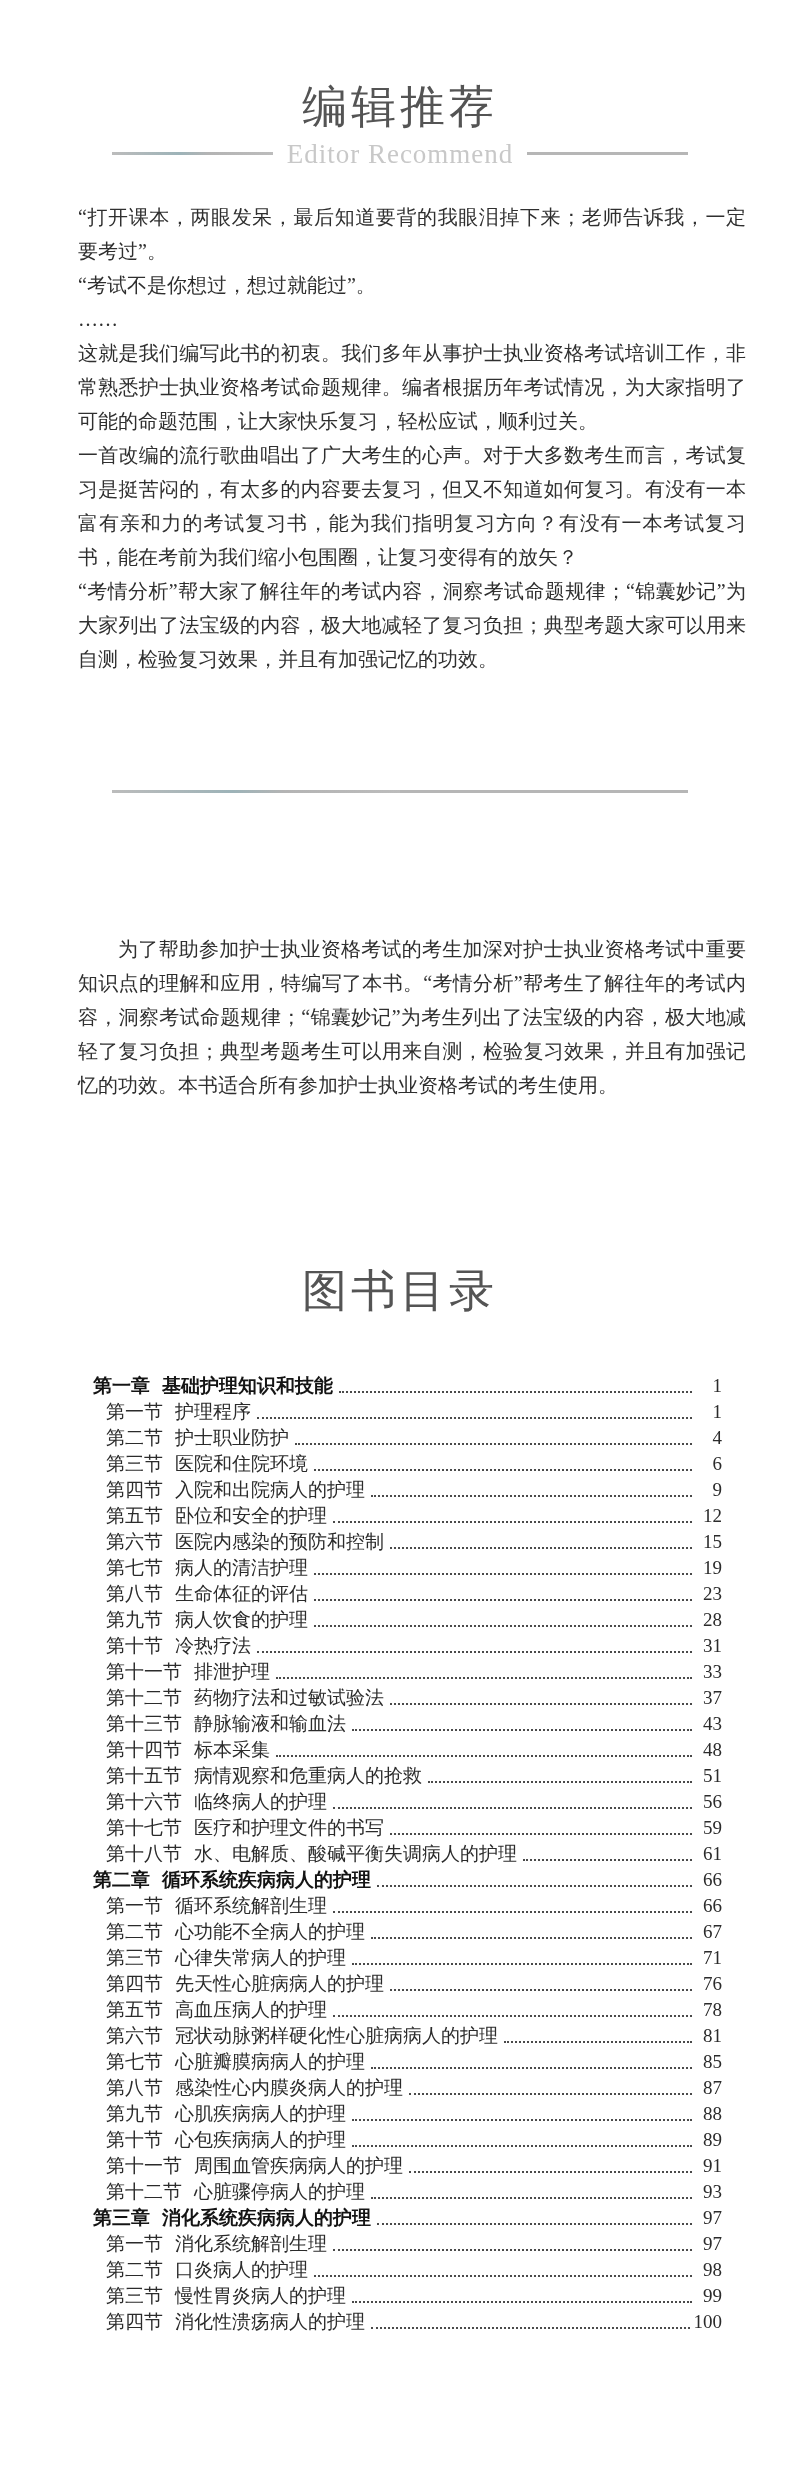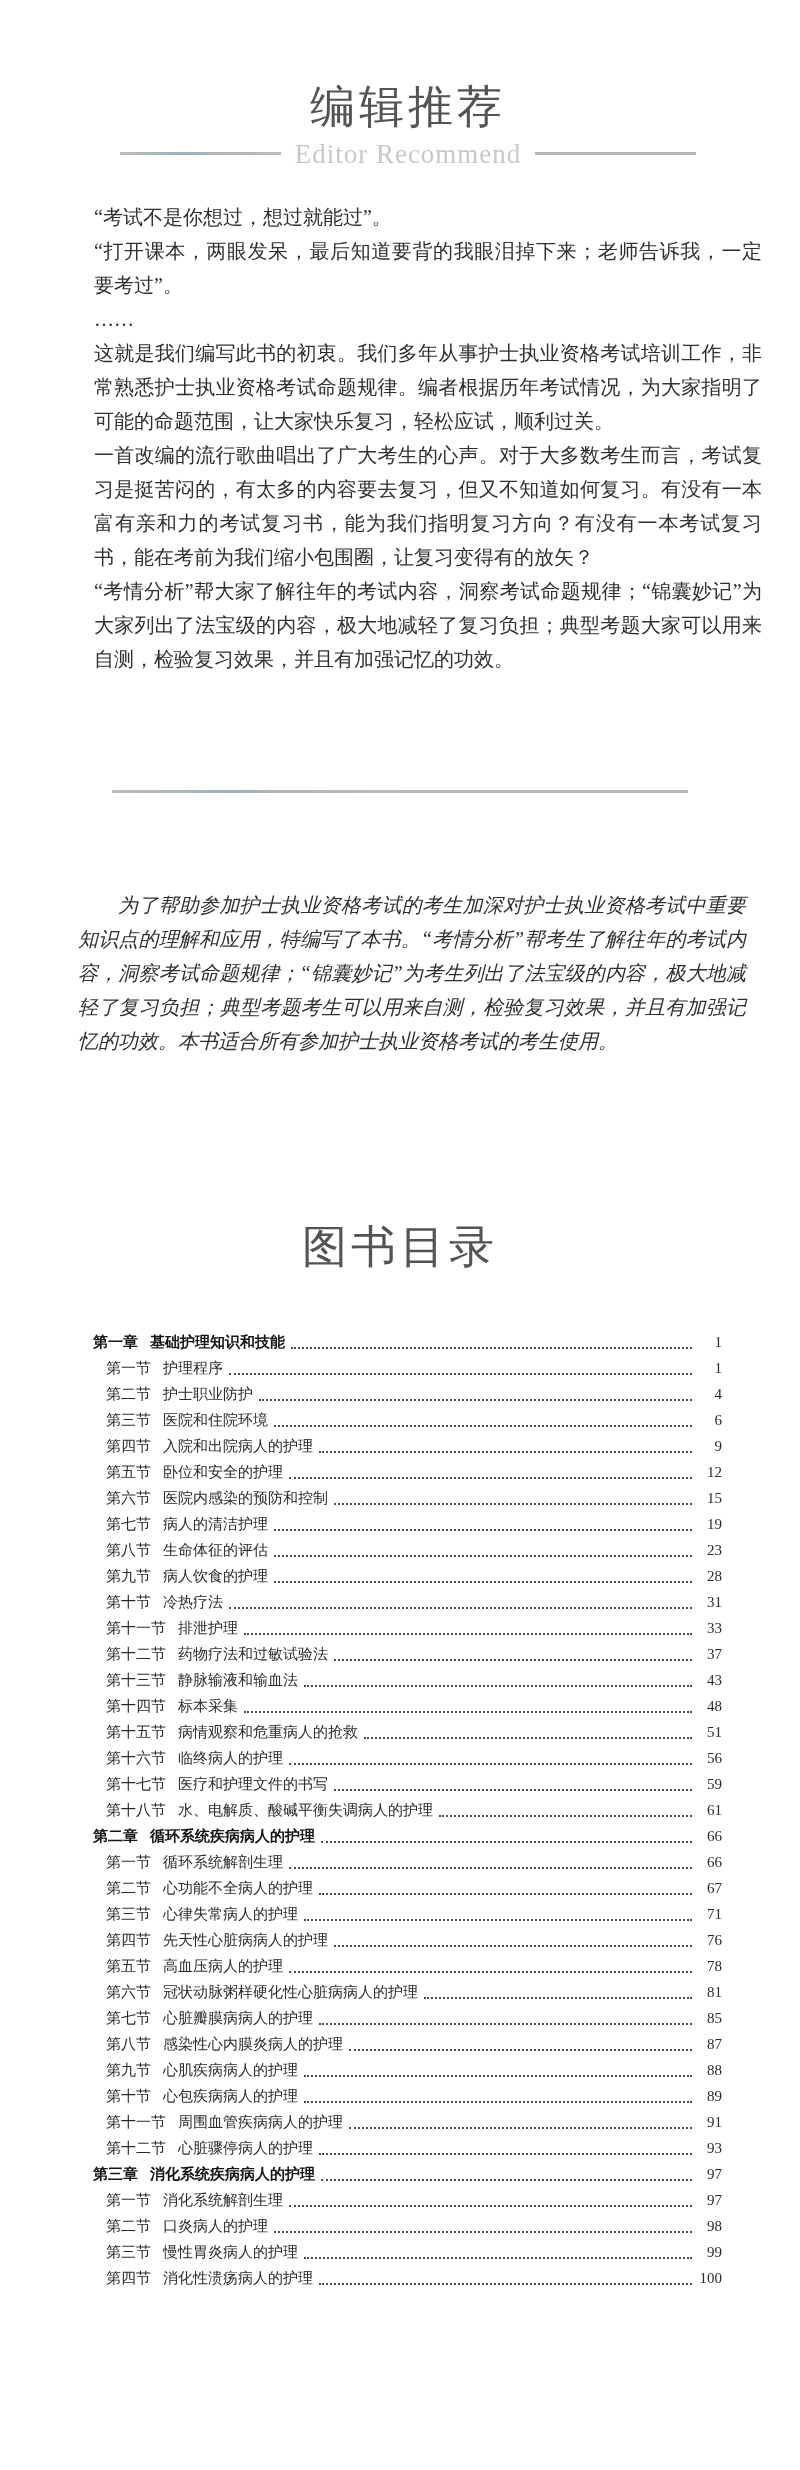--- a/index.html
+++ b/index.html
@@ -29,28 +29,28 @@
     font-size:27px;line-height:32px;color:#c8c8c8;letter-spacing:1px;
     white-space:nowrap;
   }
   .body-text{
     width:668px;margin-left:78px;margin-right:54px;
     font-size:20px;line-height:34px;color:#2f2f2f;
     text-align:justify;
   }
   .body-text p{margin:0;padding:0;}
   .body-text p.indent{text-indent:2em;}
-  .sec1{padding-top:84px;padding-left:16px;}
+  .sec1{padding-top:84px;}
   .sec1 .body-text{margin-top:26px;}
   .sec2{margin-top:100px;}
-  .sec2 .body-text{margin-top:76px;font-style:italic;}
+  .sec2 .body-text{margin-top:120px;}
   .sec3{margin-top:166px;}
   .toc{
     width:629px;margin-left:93px;margin-top:60px;
-    font-size:15px;line-height:26px;color:#2b2b2b;
+    font-size:19px;line-height:26px;color:#2b2b2b;
   }
   .toc-row{display:flex;height:26px;}
   .toc-row.chapter{font-weight:bold;color:#141414;}
   .toc-row.section{padding-left:13px;}
   .toc-label{flex:0 0 auto;margin-right:12px;white-space:nowrap;}
   .toc-title{flex:0 0 auto;white-space:nowrap;}
   .toc-dots{
     flex:1 1 auto;align-self:flex-end;
     margin:0 4px 6px 6px;border-bottom:2px dotted #4a4a4a;
     min-width:10px;
@@ -66,22 +66,22 @@
 <div class="section sec1">
   <div class="sec-head">
     <div class="sec-title">编辑推荐</div>
     <div class="hsub">
       <div class="hline left"></div>
       <div class="hsub-en">Editor Recommend</div>
       <div class="hline"></div>
     </div>
   </div>
   <div class="body-text">
+      <p>“打开课本，两眼发呆，最后知道要背的我眼泪掉下来；老师告诉我，一定要考过”。</p>
       <p>“考试不是你想过，想过就能过”。</p>
-      <p>“打开课本，两眼发呆，最后知道要背的我眼泪掉下来；老师告诉我，一定要考过”。</p>
       <p>……</p>
       <p>这就是我们编写此书的初衷。我们多年从事护士执业资格考试培训工作，非常熟悉护士执业资格考试命题规律。编者根据历年考试情况，为大家指明了可能的命题范围，让大家快乐复习，轻松应试，顺利过关。</p>
       <p>一首改编的流行歌曲唱出了广大考生的心声。对于大多数考生而言，考试复习是挺苦闷的，有太多的内容要去复习，但又不知道如何复习。有没有一本富有亲和力的考试复习书，能为我们指明复习方向？有没有一本考试复习书，能在考前为我们缩小包围圈，让复习变得有的放矢？</p>
       <p>“考情分析”帮大家了解往年的考试内容，洞察考试命题规律；“锦囊妙记”为大家列出了法宝级的内容，极大地减轻了复习负担；典型考题大家可以用来自测，检验复习效果，并且有加强记忆的功效。</p>
     </div>
 </div>
 
 <div class="section sec2">
   <div class="sec-head">
     <div class="hsub">

